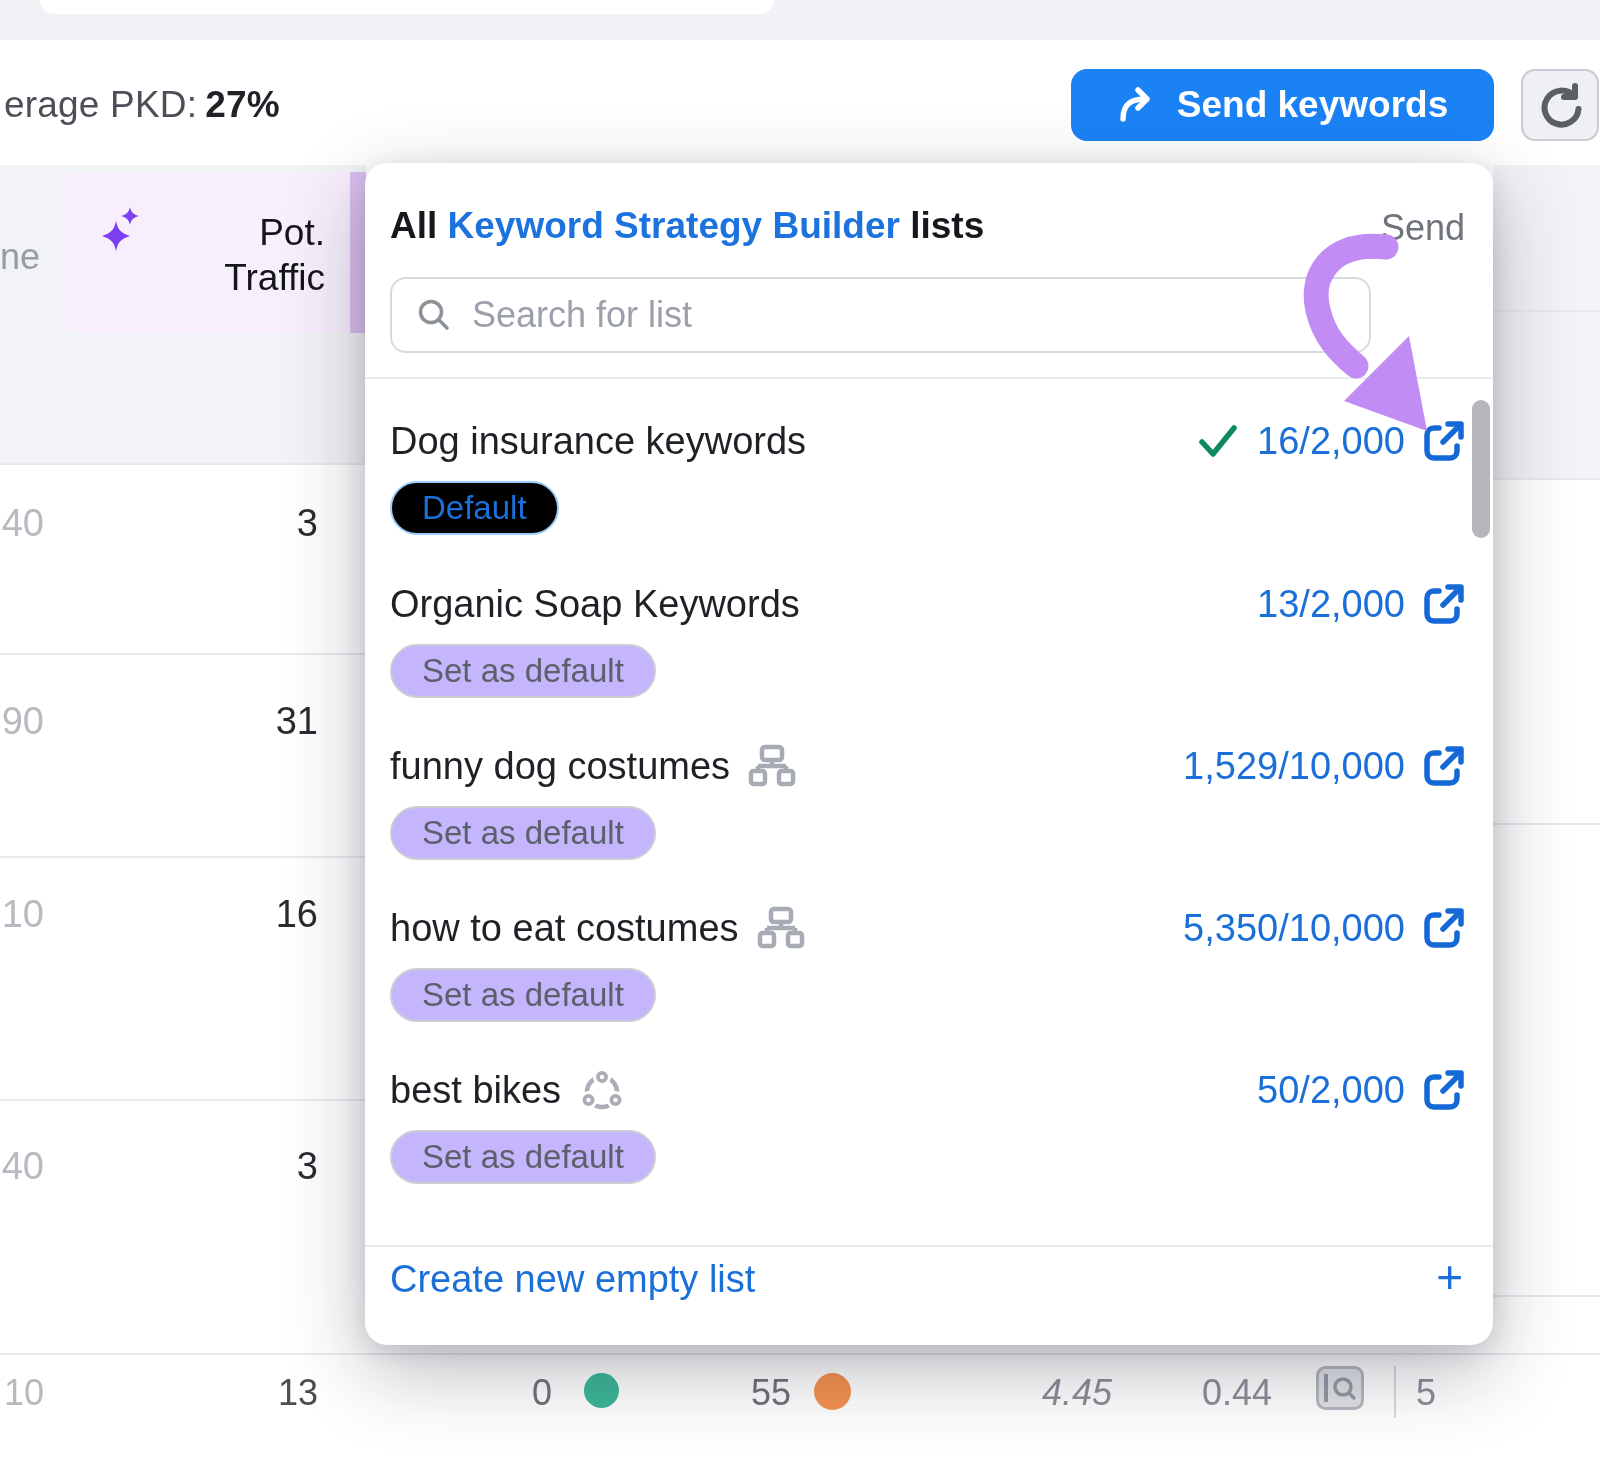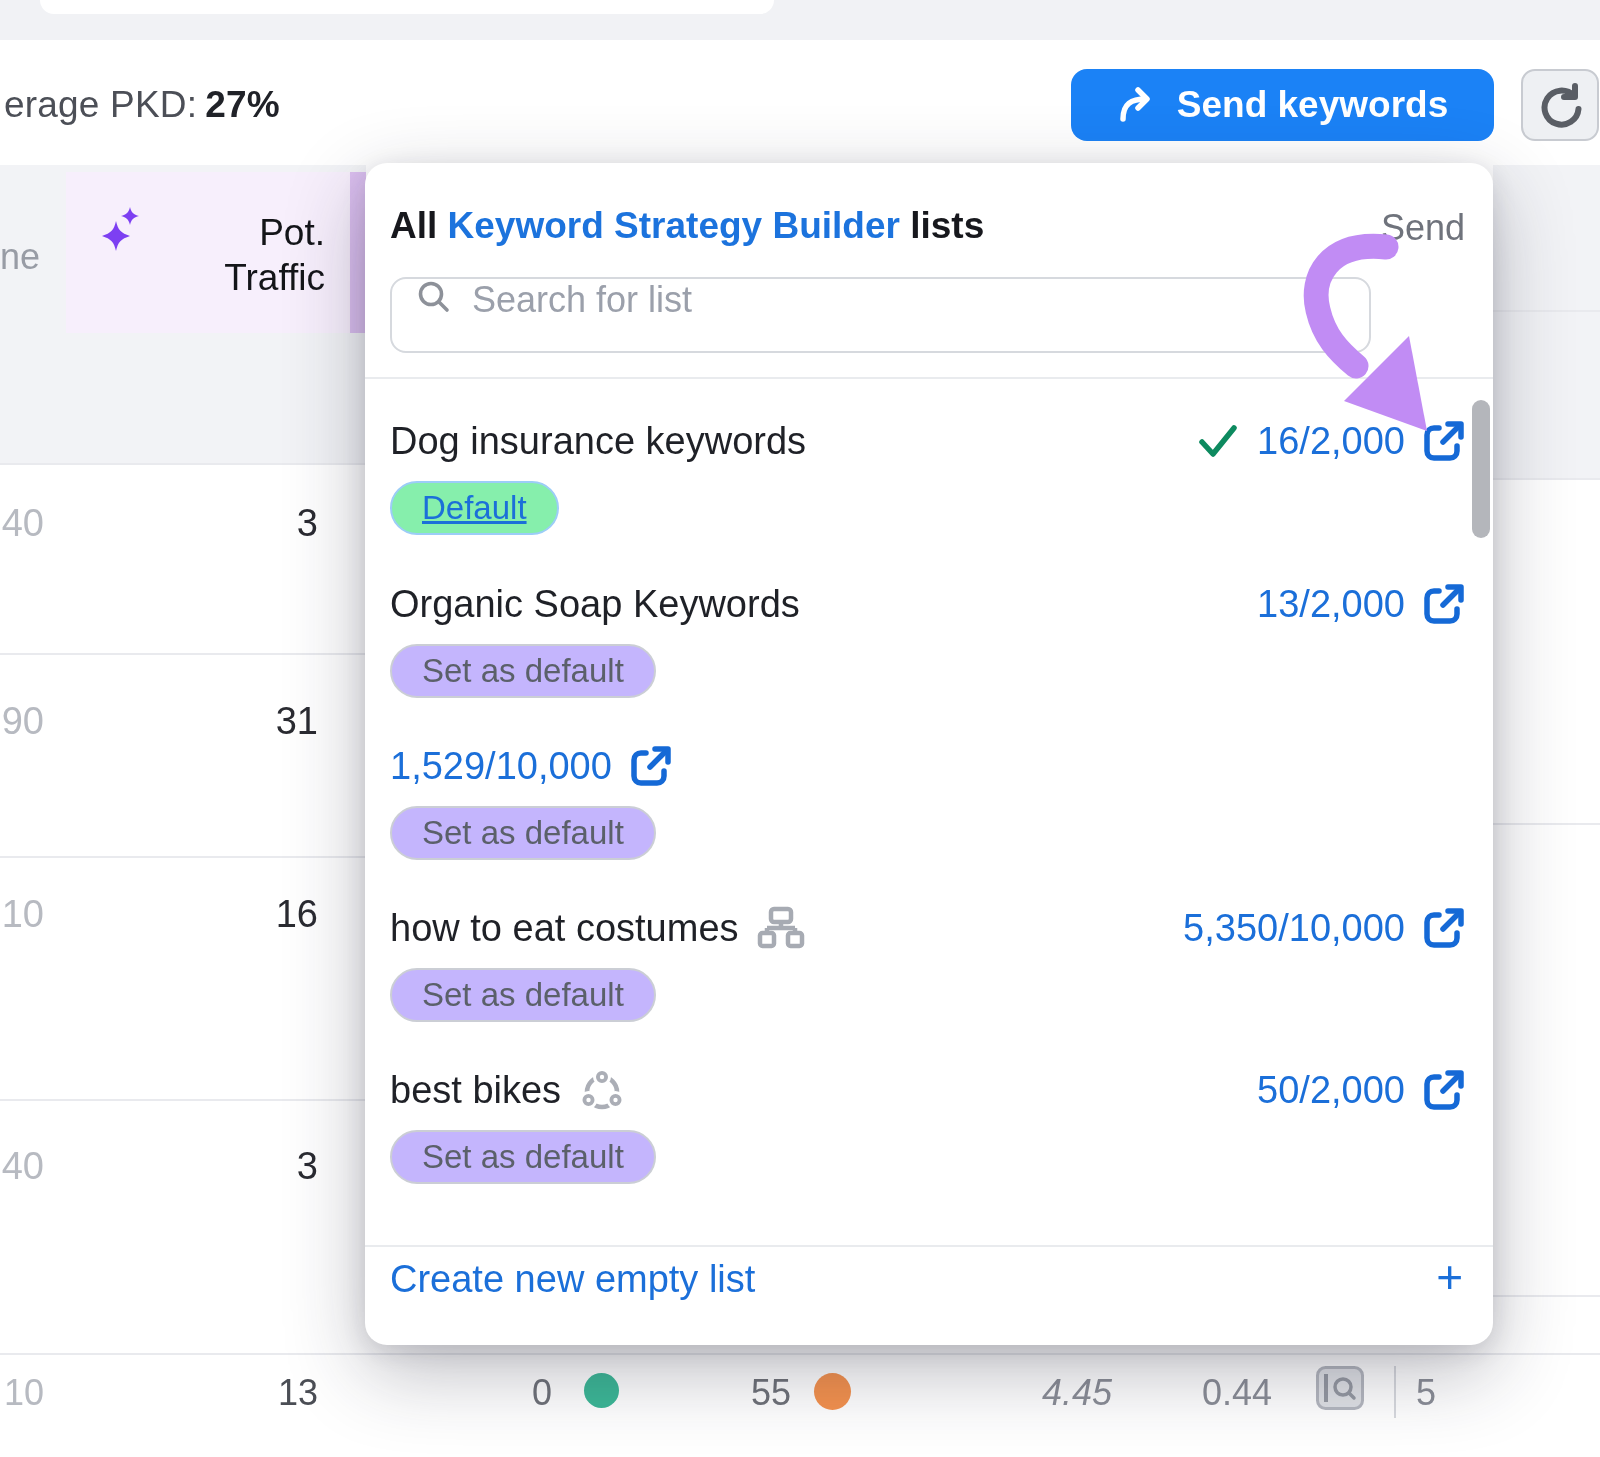--- a/index.html
+++ b/index.html
@@ -40,32 +40,32 @@
   .bdivider { left:1394px; top:1366px; width:2px; height:52px; background:#d7d9de; }
 
   
   .panel { left:365px; top:163px; width:1128px; height:1182px; background:#fff; border-radius:22px;
            box-shadow:0 26px 80px rgba(32,34,52,.30), 0 6px 24px rgba(32,34,52,.12); }
   .panel .abs { position:absolute; }
   .p-title { left:25px; top:42px; font-size:37px; font-weight:700; color:#17181d; white-space:nowrap; }
   .p-title .lnk { color:#1c73dd; cursor:pointer; }
   .p-help { right:28px; top:44px; font-size:36px; color:#6f737c; cursor:pointer; }
   .p-search { left:25px; top:114px; width:981px; height:76px; border:2px solid #d6d9de; border-radius:16px;
-              display:flex; align-items:flex-start; padding:0 24px; gap:20px; background:#fff; }
+              display:flex; align-items:center; padding:0 24px; gap:20px; background:#fff; }
   .p-search input { border:none; outline:none; flex:1; font-size:36px; font-family:inherit; color:#3a3d44; background:transparent; }
   .p-search input::placeholder { color:#9ba0ab; }
   .p-div { left:0; width:1128px; height:2px; background:#e9ebee; }
   .krow { left:25px; width:1075px; }
   .krow-line { display:flex; align-items:center; justify-content:space-between; height:52px; }
   .kname { font-size:38px; color:#1f2127; display:flex; align-items:center; gap:18px; white-space:nowrap; }
   .kright { display:flex; align-items:center; gap:18px; }
   .kcount { font-size:38px; color:#1b6fd9; text-decoration:none; cursor:pointer; white-space:nowrap; }
   .krow-sub { margin-top:14px; display:flex; }
-  .badge { height:54px; padding:0 30px; border-radius:27px; background:#86efac; border:2px solid #9ccdf7;
-           color:#1b6fd9; font-size:33px; display:inline-flex; align-items:center;text-decoration:underline; }
+  .badge { height:54px; padding:0 30px; border-radius:27px; background:#000000; border:2px solid #9ccdf7;
+           color:#1b6fd9; font-size:33px; display:inline-flex; align-items:center; }
   .pill { height:54px; padding:0 30px; border-radius:27px; background:#c4b5fd; border:2px solid #cbced5;
           color:#5b606a; font-size:33px; font-family:inherit; display:inline-flex; align-items:center; cursor:pointer; }
   .p-scroll { left:1107px; top:237px; width:18px; height:138px; border-radius:9px; background:#b4b6bb; cursor:pointer; }
   .p-create { left:25px; top:1095px; font-size:38px; color:#1b6fd9; cursor:pointer; }
   .p-plus { right:30px; top:1088px; font-size:46px; color:#1b6fd9; cursor:pointer; line-height:52px; }
 
   .arrow-overlay { left:0; top:0; width:1600px; height:1457px; pointer-events:none; z-index:40; }
   .ico { flex:none; display:block; }
 </style>
 </head>
@@ -201,20 +201,29 @@
           </svg>
         </span>
       </div>
       <div class="krow-sub">
         <button class="pill">Set as default</button>
       </div>
     </div>
 
     <div class="abs krow" style="top:577px;">
       <div class="krow-line">
+        <span class="kname">
+          <span>funny dog costumes</span>
+          <svg class="ico" width="48" height="44" viewBox="0 0 48 44">
+            <rect x="14" y="3" width="20" height="13" rx="3" fill="none" stroke="#a7abb3" stroke-width="4.5"></rect>
+            <path d="M24 16 V22 M10 22 H38 M10 22 V27 M38 22 V27" fill="none" stroke="#a7abb3" stroke-width="4.5"></path>
+            <rect x="3" y="27" width="14" height="13" rx="2.5" fill="none" stroke="#a7abb3" stroke-width="4.5"></rect>
+            <rect x="31" y="27" width="14" height="13" rx="2.5" fill="none" stroke="#a7abb3" stroke-width="4.5"></rect>
+          </svg>
+        </span>
         <span class="kright">
           <a class="kcount">1,529/10,000</a>
           <svg class="ico" width="42" height="42" viewBox="0 0 42 42">
             <path d="M16 8 H11 C7 8 4 11 4 15 V31 C4 35 7 38 11 38 H27 C31 38 34 35 34 31 V26" fill="none" stroke="#1569d6" stroke-width="5.5" stroke-linecap="round"></path>
             <path d="M20 22 L37 5" stroke="#1569d6" stroke-width="5.5" stroke-linecap="round"></path>
             <path d="M25 4 H38 V17" fill="none" stroke="#1569d6" stroke-width="5.5" stroke-linecap="round" stroke-linejoin="round"></path>
           </svg>
         </span>
       </div>
       <div class="krow-sub">

